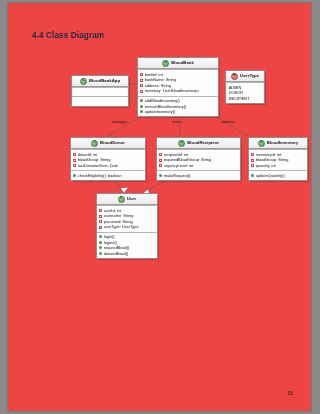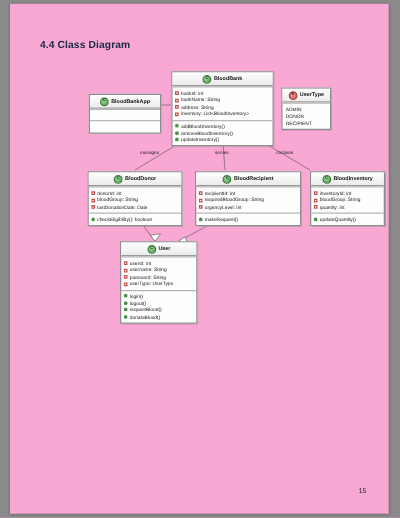--- a/index.html
+++ b/index.html
@@ -13,21 +13,21 @@
     height: 414px;
     overflow: hidden;
     font-family: "Liberation Sans", sans-serif;
   }
   #page {
     position: absolute;
     left: 8px;
     top: 3px;
     width: 303px;
     height: 408px;
-    background: #f9a8d4;
+    background: #ef4444;
     box-shadow: 0 0 2px rgba(0,0,0,0.35);
     overflow: hidden;
   }
   #page-title {
     position: absolute;
     left: 24px;
     top: 28px;
     font-size: 8.2px;
     font-weight: bold;
     color: #1a2a45;

